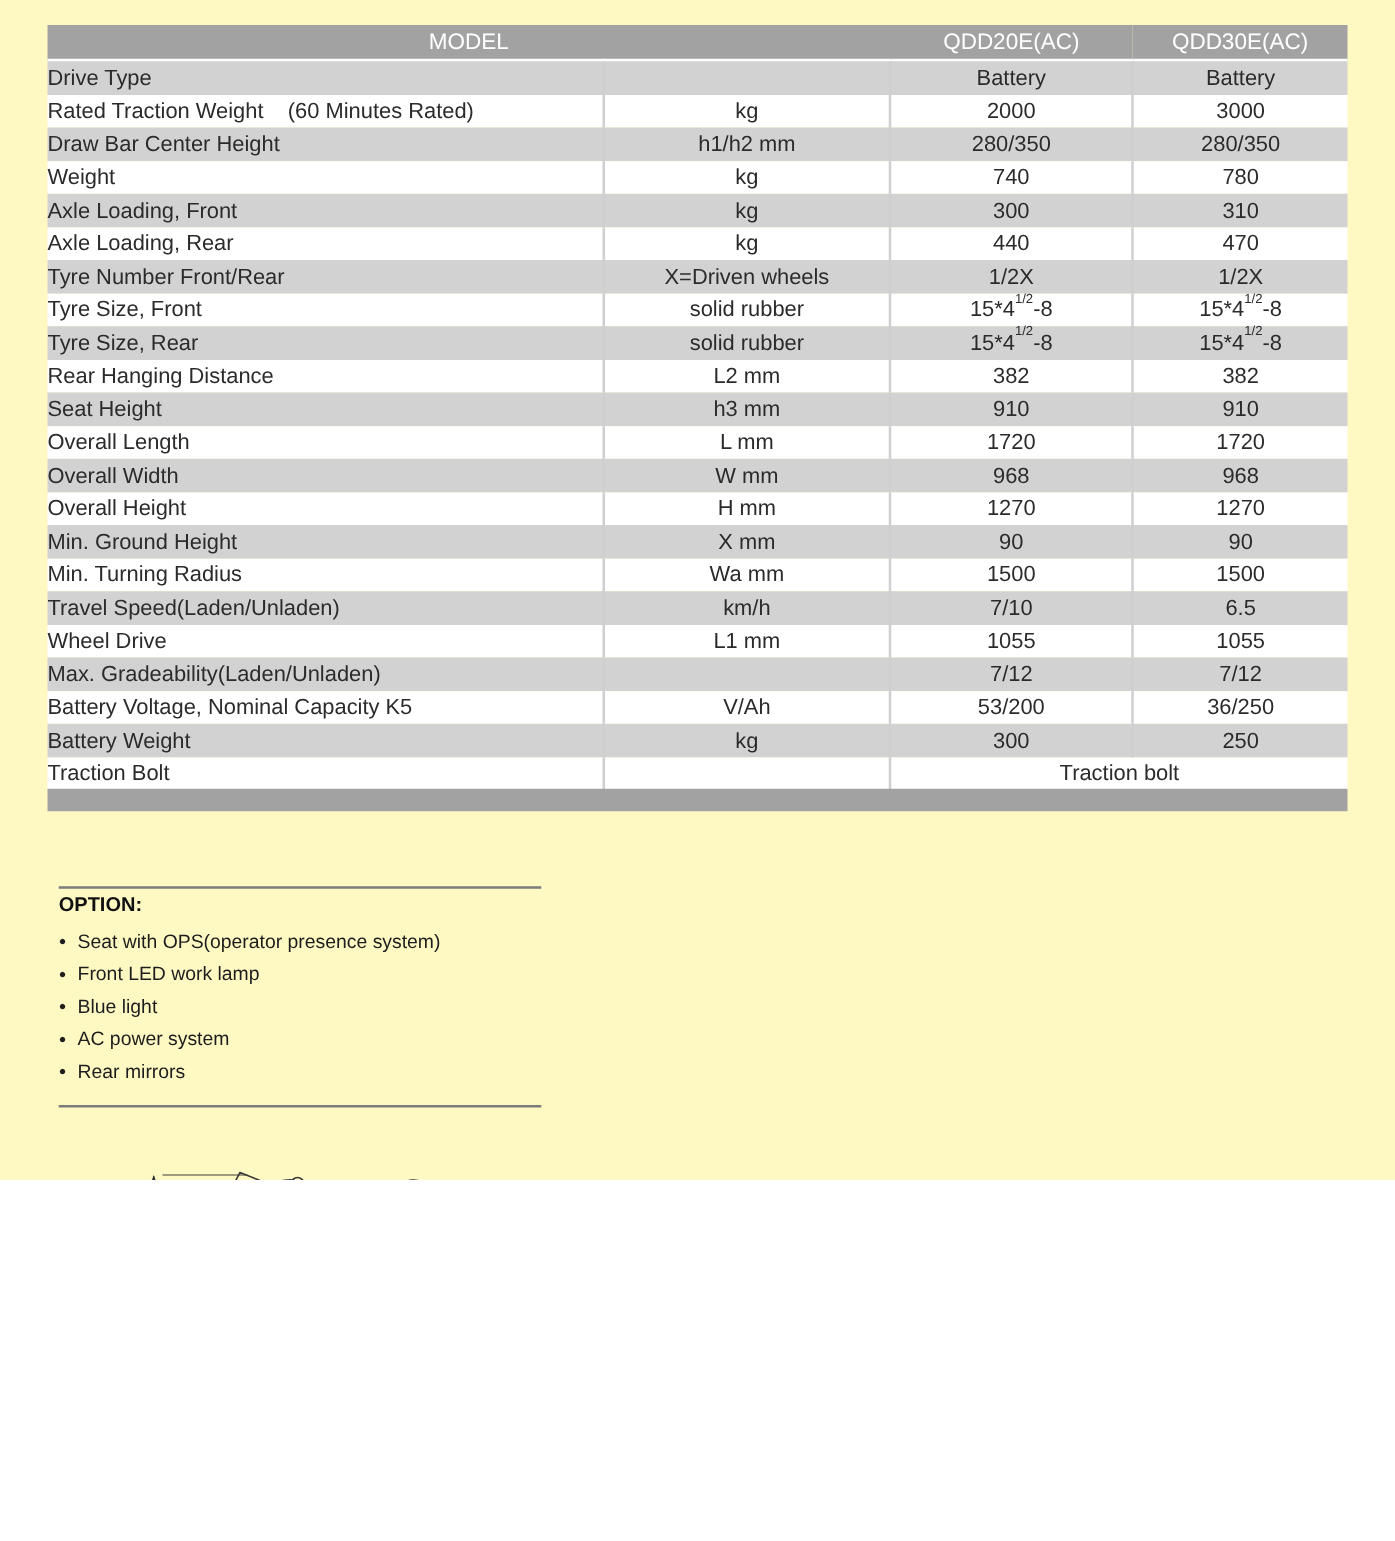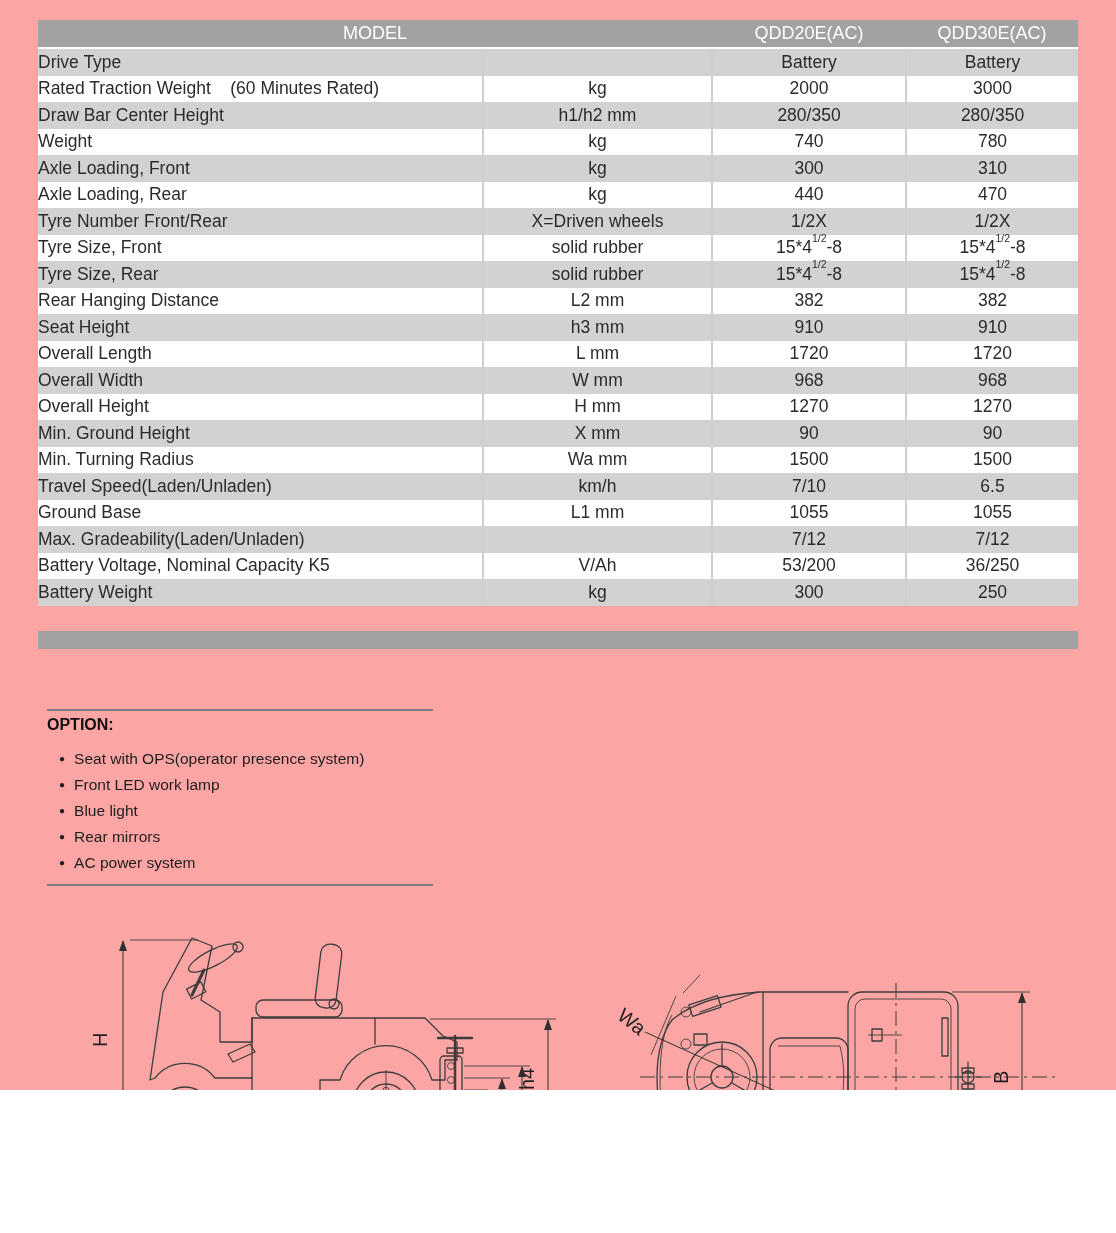--- a/index.html
+++ b/index.html
@@ -1,36 +1,36 @@
 <!DOCTYPE html>
 <html><head>
 <meta charset="utf-8">
 <style>
   html,body{margin:0;padding:0;background:#fff;}
-  .page{position:relative;width:1116px;height:1090px;background:#fca5a5;overflow:hidden;
+  .page{position:relative;width:1116px;height:944px;background:#fef9c3;overflow:hidden;
         font-family:"Liberation Sans",sans-serif;color:#272727;}
 
   
   table.spec{position:absolute;left:38px;top:20px;width:1040px;border-collapse:collapse;table-layout:fixed;}
   table.spec col.c1{width:445px;} table.spec col.c2{width:229px;}
   table.spec col.c3{width:194px;} table.spec col.c4{width:172px;}
   table.spec th{background:#a2a2a2;color:#fff;font-weight:normal;font-size:18px;
                 height:27px;padding:0;border-bottom:2px solid #fff;}
   table.spec td{height:26.5px;padding:0;font-size:17.5px;color:#2b2b2b;background:#fff;}
   table.spec tr.shade td{background:#d2d2d2;}
   td.lbl{text-align:left;padding-left:7px;white-space:pre;margin-top:47px;}
   td.unit,td.val{text-align:center;border-left:2px solid #cfcfcf;}
   td.val sup{font-size:0.60em;position:relative;top:-0.45em;line-height:0;}
   .footer-bar{position:absolute;left:38px;top:631px;width:1040px;height:18px;background:#a2a2a2;}
 
   
   .opt-line{position:absolute;left:47px;width:386px;height:2px;background:#7c7c7c;}
   .options{position:absolute;left:47px;top:716px;width:420px;}
   .options .ttl{font-weight:bold;font-size:16px;color:#111;margin:0 0 7px 0;}
-  .options ul{list-style:none;margin:12px;padding:0;}
+  .options ul{list-style:none;margin:0;padding:0;}
   .options li{font-size:15.5px;line-height:26px;color:#1d1d1d;}
   .options .bullet{font-size:10px;vertical-align:2px;margin-right:9px;}
 
   
   svg.draw{position:absolute;}
   svg.draw *{vector-effect:non-scaling-stroke;}
   .veh{stroke:#3c3c3c;stroke-width:1.3;fill:none;stroke-linejoin:round;stroke-linecap:round;}
   .thin{stroke:#3c3c3c;stroke-width:0.9;fill:none;}
   .dim{stroke:#2f2f2f;stroke-width:1;fill:none;}
   .cl{stroke:#3c3c3c;stroke-width:1;fill:none;stroke-dasharray:15 5 3 5;}
@@ -152,21 +152,21 @@
           <td class="val">1500</td>
           <td class="val">1500</td>
         </tr>
         <tr class="shade">
           <td class="lbl">Travel Speed(Laden/Unladen)</td>
           <td class="unit">km/h</td>
           <td class="val">7/10</td>
           <td class="val">6.5</td>
         </tr>
         <tr>
-          <td class="lbl">Ground Base</td>
+          <td class="lbl">Wheel Drive</td>
           <td class="unit">L1 mm</td>
           <td class="val">1055</td>
           <td class="val">1055</td>
         </tr>
         <tr class="shade">
           <td class="lbl">Max. Gradeability(Laden/Unladen)</td>
           <td class="unit"></td>
           <td class="val">7/12</td>
           <td class="val">7/12</td>
         </tr>
@@ -174,34 +174,39 @@
           <td class="lbl">Battery Voltage, Nominal Capacity K5</td>
           <td class="unit">V/Ah</td>
           <td class="val">53/200</td>
           <td class="val">36/250</td>
         </tr>
         <tr class="shade">
           <td class="lbl">Battery Weight</td>
           <td class="unit">kg</td>
           <td class="val">300</td>
           <td class="val">250</td>
+        </tr>
+        <tr>
+          <td class="lbl">Traction Bolt</td>
+          <td class="unit"></td>
+          <td class="val" colspan="2">Traction bolt</td>
         </tr>
       </tbody>
   </table>
   <div class="footer-bar"></div>
 
   <div class="opt-line" style="top:709px"></div>
   <div class="options">
     <p class="ttl">OPTION:</p>
     <ul>
         <li><span class="bullet">●</span><span>Seat with OPS(operator presence system)</span></li>
         <li><span class="bullet">●</span><span>Front LED work lamp</span></li>
         <li><span class="bullet">●</span><span>Blue light</span></li>
+        <li><span class="bullet">●</span><span>AC power system</span></li>
         <li><span class="bullet">●</span><span>Rear mirrors</span></li>
-        <li><span class="bullet">●</span><span>AC power system</span></li>
       </ul>
   </div>
   <div class="opt-line" style="top:884px"></div>
 
   <svg class="draw" style="left:85px;top:925px;width:500px;height:295px" viewBox="85 925 500 295">
     <defs>
       <marker id="arr" markerWidth="11" markerHeight="8" refX="10" refY="4" orient="auto-start-reverse">
         <path d="M0,0 L11,4 L0,8 Z" fill="#2f2f2f"></path>
       </marker>
     </defs>

